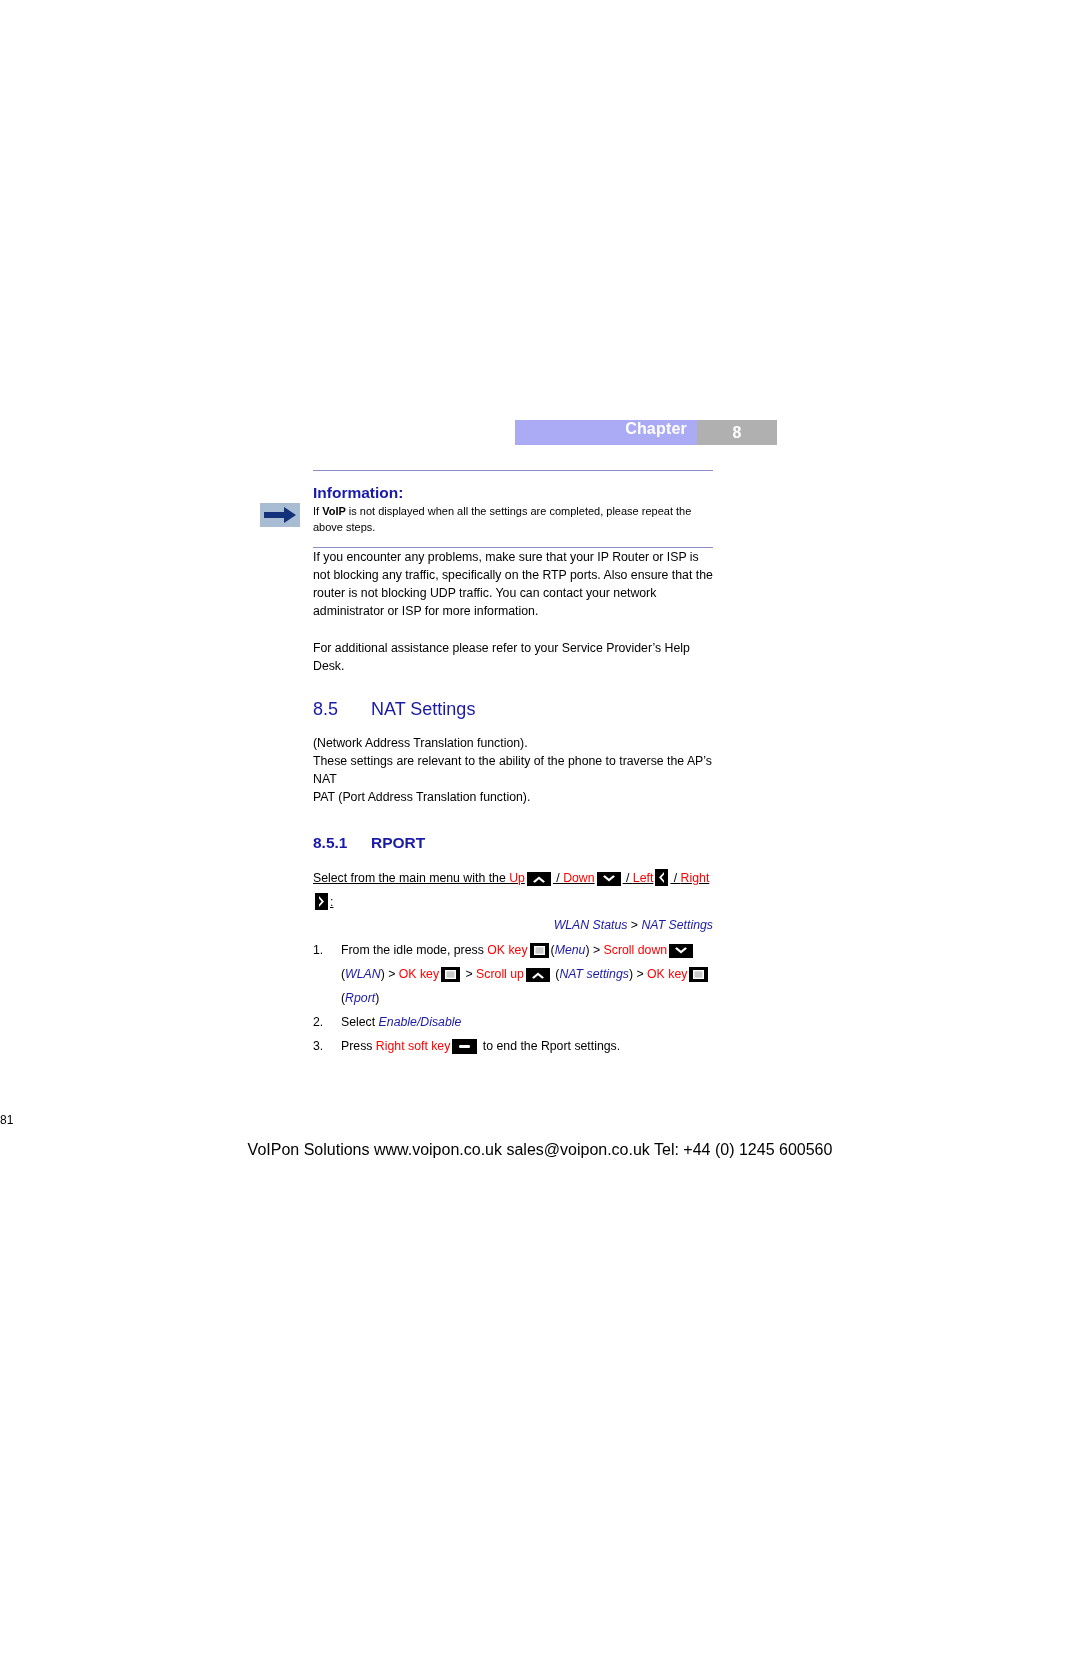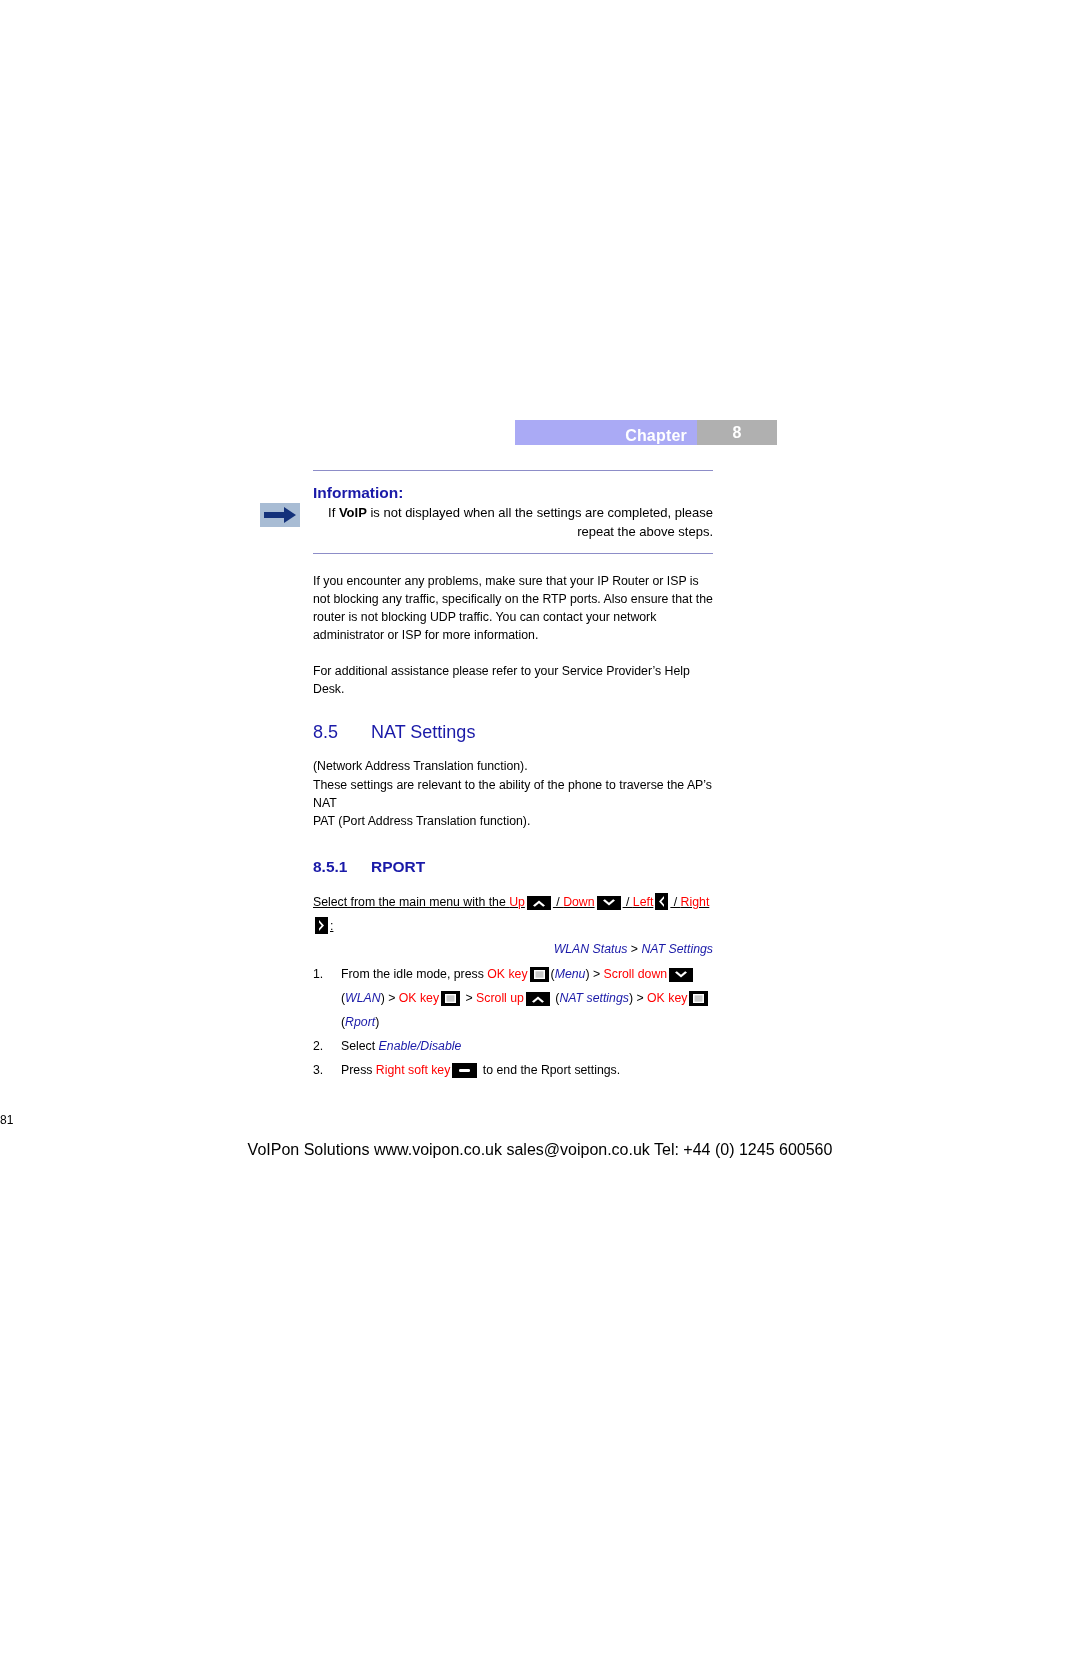--- a/index.html
+++ b/index.html
@@ -27,21 +27,21 @@
     left: 515px;
     top: 420px;
     width: 262px;
     height: 25px;
     display: flex;
   }
   .chapter-label-box {
     flex: 1 1 auto;
     background: #aaaaf5;
     display: flex;
-    align-items: flex-end;
+    align-items: flex-start;
     justify-content: flex-end;
     padding-right: 10px;
     box-sizing: border-box;
   }
   .chapter-label-box .txt {
     color: #ffffff;
     font-size: 16px;
     font-weight: bold;
     letter-spacing: 0.2px;
   }
@@ -92,24 +92,23 @@
   .info-arrow svg { display: block; }
 
   .info-title {
     color: #1a1aa8;
     font-size: 15.5px;
     font-weight: bold;
     margin: 0 0 2px 0;
     line-height: 1.25;
   }
   .info-body {
-    font-size: 13px;
+    font-size: 11px;
     line-height: 1.45;
     margin: 0;
-    text-align: right;
   }
   .info-body b { font-weight: bold; }
 
   
   p.para {
     font-size: 12.3px;
     line-height: 1.47;
     margin: 0 0 18px 0;
   }
   p.para.tight { margin-bottom: 0; }
@@ -225,21 +224,21 @@
           <rect x="0" y="0" width="40" height="24" fill="#a8bcd4"></rect>
           <path d="M4 9 L24 9 L24 4 L36 12 L24 20 L24 15 L4 15 Z" fill="#13317a"></path>
         </svg>
       </span>
       <div class="info-title">Information:</div>
       <p class="info-body"><span>If </span><b>VoIP</b><span> is not displayed when all the settings are completed, please repeat the above steps.</span></p>
     </div>
 
     <div class="rule bottom"></div>
 
-    <p class="para" style="margin-top:18px;">If you encounter any problems, make sure that your IP Router or ISP is not blocking any traffic, specifically on the RTP ports. Also ensure that the router is not blocking UDP traffic. You can contact your network administrator or ISP for more information.</p>
+    <p class="para" style="">If you encounter any problems, make sure that your IP Router or ISP is not blocking any traffic, specifically on the RTP ports. Also ensure that the router is not blocking UDP traffic. You can contact your network administrator or ISP for more information.</p>
     <p class="para tight">For additional assistance please refer to your Service Provider’s Help Desk.</p>
 
     <div class="h-sec">
       <span class="num">8.5</span>
       <span>NAT Settings</span>
     </div>
 
     <p class="para tight">(Network Address Translation function).</p>
     <p class="para tight">These settings are relevant to the ability of the phone to traverse the AP’s NAT</p>
     <p class="para tight">PAT (Port Address Translation function).</p>

